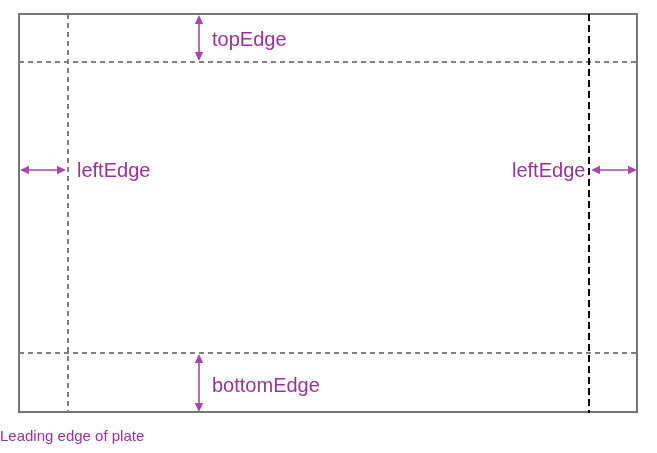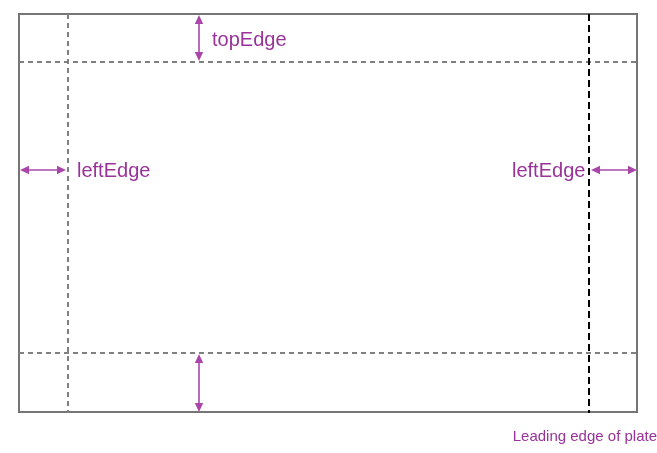--- a/index.html
+++ b/index.html
@@ -62,21 +62,21 @@
     position: absolute;
     color: var(--annotation-text);
     font-size: 20px;
     line-height: 16px;
     white-space: nowrap;
   }
   .caption {
     position: absolute;
     left: 0; right: 0;
     top: 427px;
-    text-align: right;
+    text-align: left;
     color: var(--annotation-text);
     font-size: 15px;
   }
 </style>
 </head>
 <body>
 
 <div class="stage">
 
   <div class="plate-outline"></div>
@@ -105,16 +105,17 @@
     <line x1="3" y1="6" x2="43" y2="6"></line>
     <polygon points="0,6 9,1.8 9,10.2"></polygon>
     <polygon points="46,6 37,1.8 37,10.2"></polygon>
   </svg>
 
   <svg class="arrow" style="left:193px; top:354px;" width="12" height="58" viewBox="0 0 12 58">
     <line x1="6" y1="3" x2="6" y2="55"></line>
     <polygon points="6,0 1.8,9 10.2,9"></polygon>
     <polygon points="6,58 1.8,49 10.2,49"></polygon>
   </svg>
+  <div class="edge-label" style="left:212px; top:377px;">bottomEdge</div>
 
   <div class="caption">Leading edge of plate</div>
 
 </div>
 
 </body></html>

